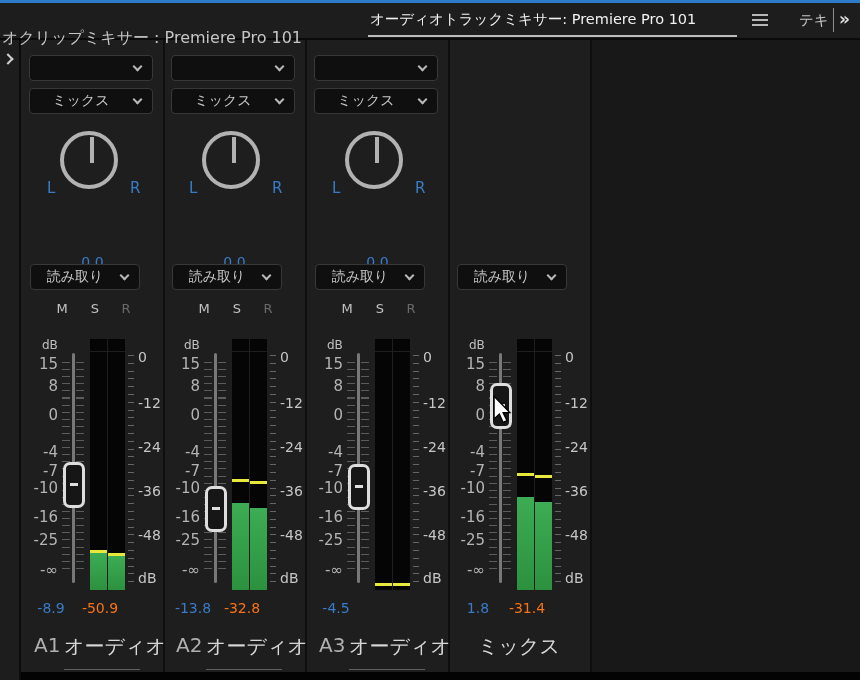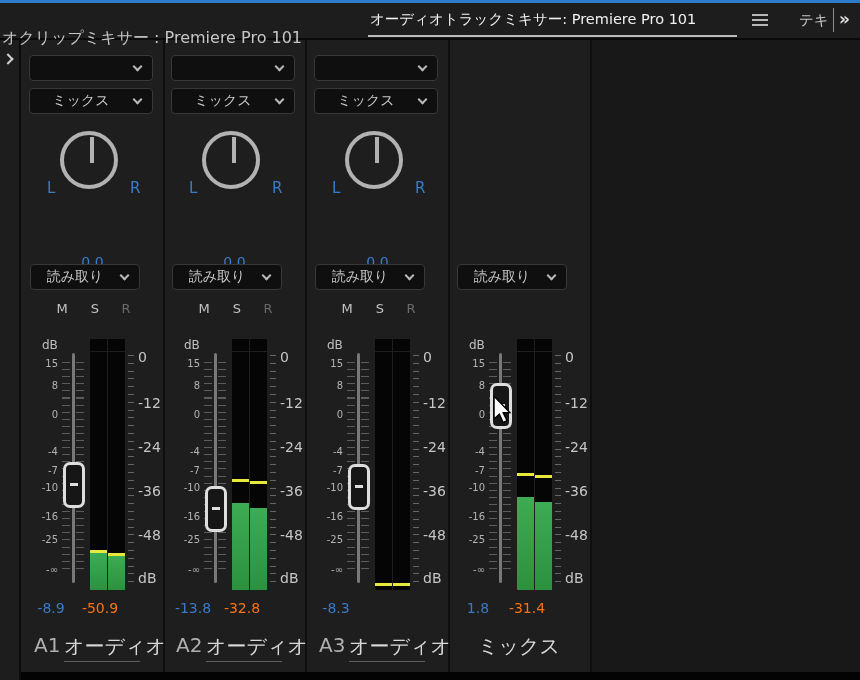--- a/index.html
+++ b/index.html
@@ -49,21 +49,21 @@
   .msr .r{left:104px;color:#6a6a6a;}
 
   .db-title{position:absolute;left:20px;top:298px;font-size:12px;color:#c0c0c0;}
 
   .tickcol{position:absolute;top:322px;width:8px;height:212px;
            background:repeating-linear-gradient(to bottom,#5c5c5c 0 1px,transparent 1px 7.1px);}
   .tick-left{left:40px;}
   .tick-right{left:54px;}
   .fader-track{position:absolute;left:50px;top:313px;width:3px;height:230px;background:#787878;border-radius:2px;}
   .fader-labels{position:absolute;left:8px;top:0;width:28px;height:100%;}
-  .fader-labels span{position:absolute;left:0;width:28px;text-align:right;font-size:10px;line-height:16px;color:#b4b4b4;}
+  .fader-labels span{position:absolute;left:0;width:28px;text-align:right;font-size:15px;line-height:16px;color:#b4b4b4;}
   .handle{position:absolute;left:41px;width:22px;height:46px;border:3px solid #dedede;border-radius:7px;background:#161616;z-index:3;}
   .handle-line{position:absolute;left:4px;top:18px;width:8px;height:3px;background:#dedede;}
 
   .clipbox{position:absolute;top:299px;width:17px;height:12px;background:#050505;}
   .clip-l{left:68px;}  .clip-r{left:86px;}
   .channel{position:absolute;top:312px;width:17px;height:238px;background:#050505;overflow:hidden;}
   .ch-l{left:68px;}  .ch-r{left:86px;}
   .bar{position:absolute;left:0;right:0;bottom:0;background:linear-gradient(to bottom,#3dac54,#2c913f);}
   .peak{position:absolute;left:0;right:0;height:3px;background:#e6e83c;}
 
@@ -71,21 +71,21 @@
                background:repeating-linear-gradient(to bottom,#666 0 1px,transparent 1px 7.8px);}
   .meter-labels{position:absolute;left:116px;top:0;width:26px;height:100%;}
   .meter-labels span{position:absolute;left:0;font-size:14px;line-height:18px;color:#c6c6c6;white-space:nowrap;}
 
   .vol-val{position:absolute;left:2px;top:560px;width:54px;text-align:center;font-size:14px;color:#3a7bc8;}
   .peak-val{position:absolute;left:48px;top:560px;width:60px;text-align:center;font-size:14px;color:#f97316;}
 
   .label-row{position:absolute;left:0;top:593px;width:141px;height:24px;font-size:20px;}
   .tnum{position:absolute;left:12px;top:0;color:#b0b0b0;}
   .tname{position:absolute;left:42px;top:0;width:76px;text-align:center;color:#d8d8d8;
-         border-bottom:1px solid #5f5f5f;padding-bottom:1px;white-space:nowrap;}
+         border-bottom:1px solid #5f5f5f;padding-bottom:9px;white-space:nowrap;}
   .label-row.master .tname{left:20px;width:100px;border-bottom:none;}
 
   .cursor{position:absolute;left:44px;top:355px;z-index:7;}
 </style>
 </head>
 <body>
 
 <div class="canvas">
 
   <div class="tabbar">
@@ -331,21 +331,21 @@
     <div class="meter-ticks"></div>
     <div class="meter-labels">
           <span style="top: 308px;">0</span>
           <span style="top: 354px;">-12</span>
           <span style="top: 398px;">-24</span>
           <span style="top: 442px;">-36</span>
           <span style="top: 486px;">-48</span>
           <span style="top: 529px;">dB</span>
         </div>
 
-    <div class="vol-val">-8.3</div>
+    <div class="vol-val">-4.5</div>
     <div class="peak-val"></div>
 
     <div class="label-row">
       <span class="tnum">A3</span>
       <span class="tname">オーディオ</span>
     </div>
 
   </div>
       <div class="strip" style="left: 449px;">
     <div class="strip-divider"></div>

